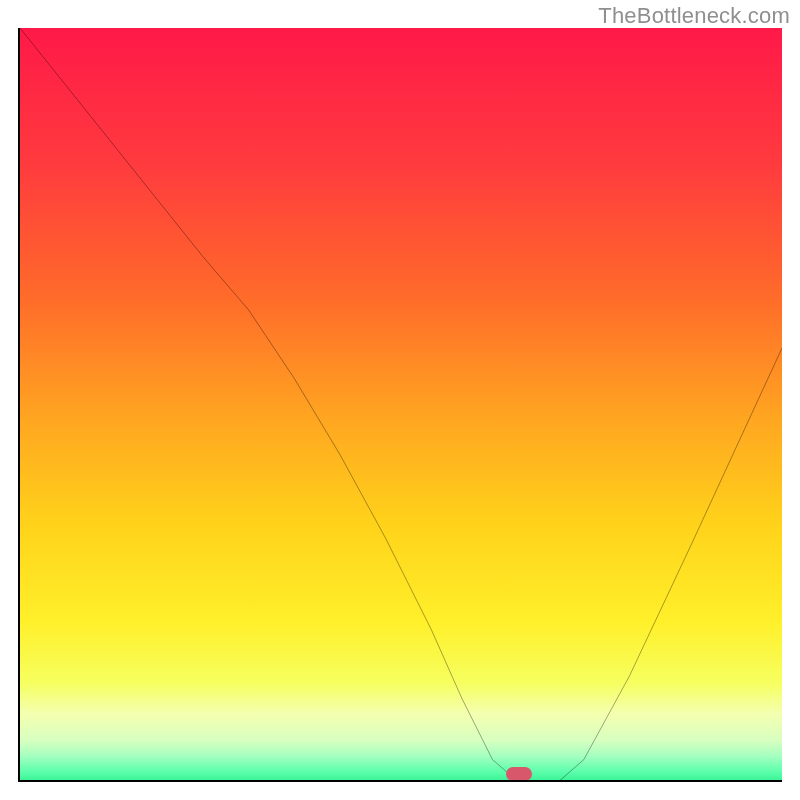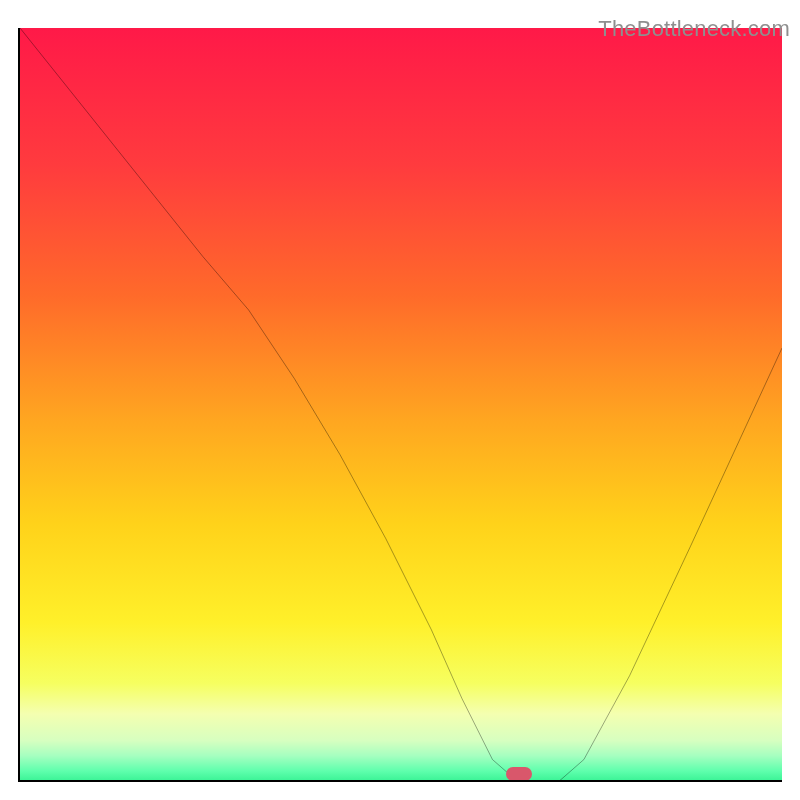--- a/index.html
+++ b/index.html
@@ -11,21 +11,21 @@
     font-family: Arial, Helvetica, sans-serif;
     background: #ffffff;
   }
   .wrap {
     position: relative;
     width: 800px;
     height: 800px;
   }
   .attribution {
     position: absolute;
-    top: 16px;
+    top: 3px;
     right: 10px;
     color: #8f8f8f;
     font-size: 22px;
     font-weight: 500;
     letter-spacing: 0.2px;
     z-index: 5;
   }
   .plot {
     position: absolute;
     left: 18px;

